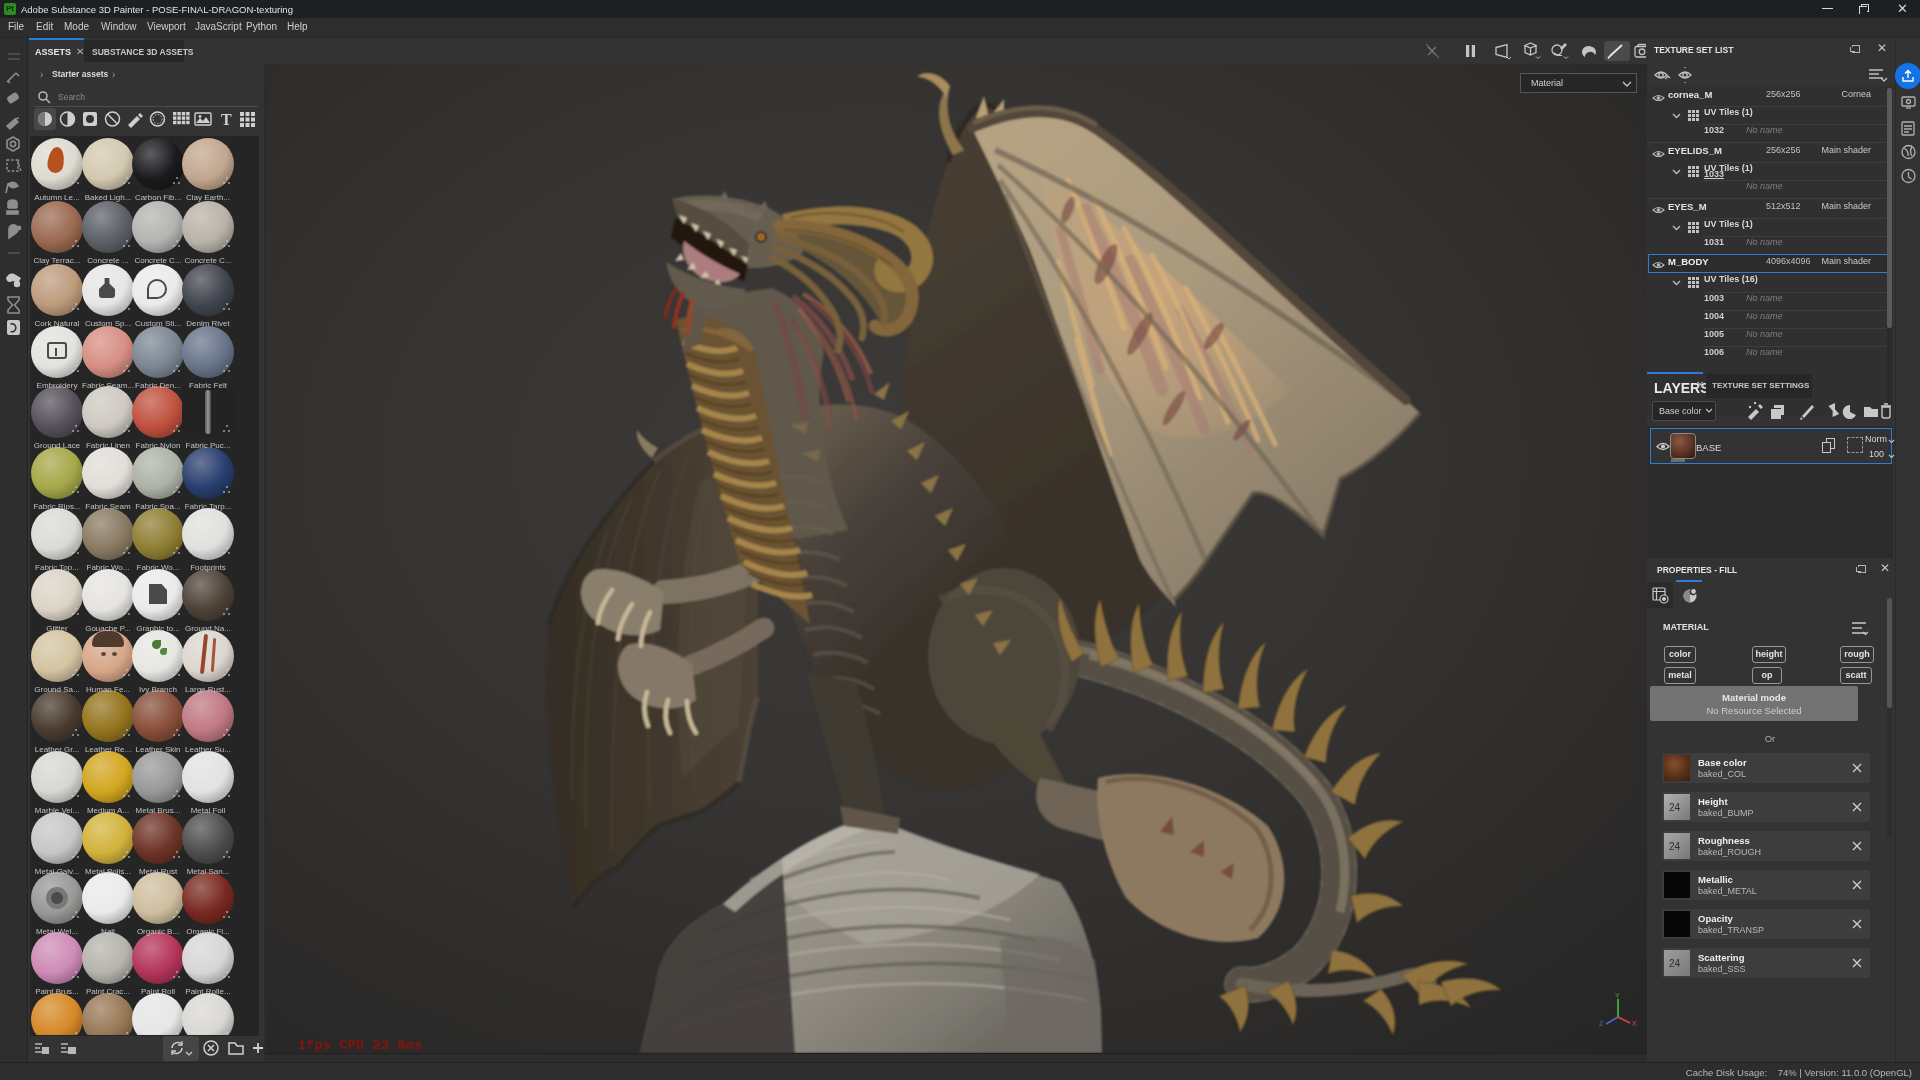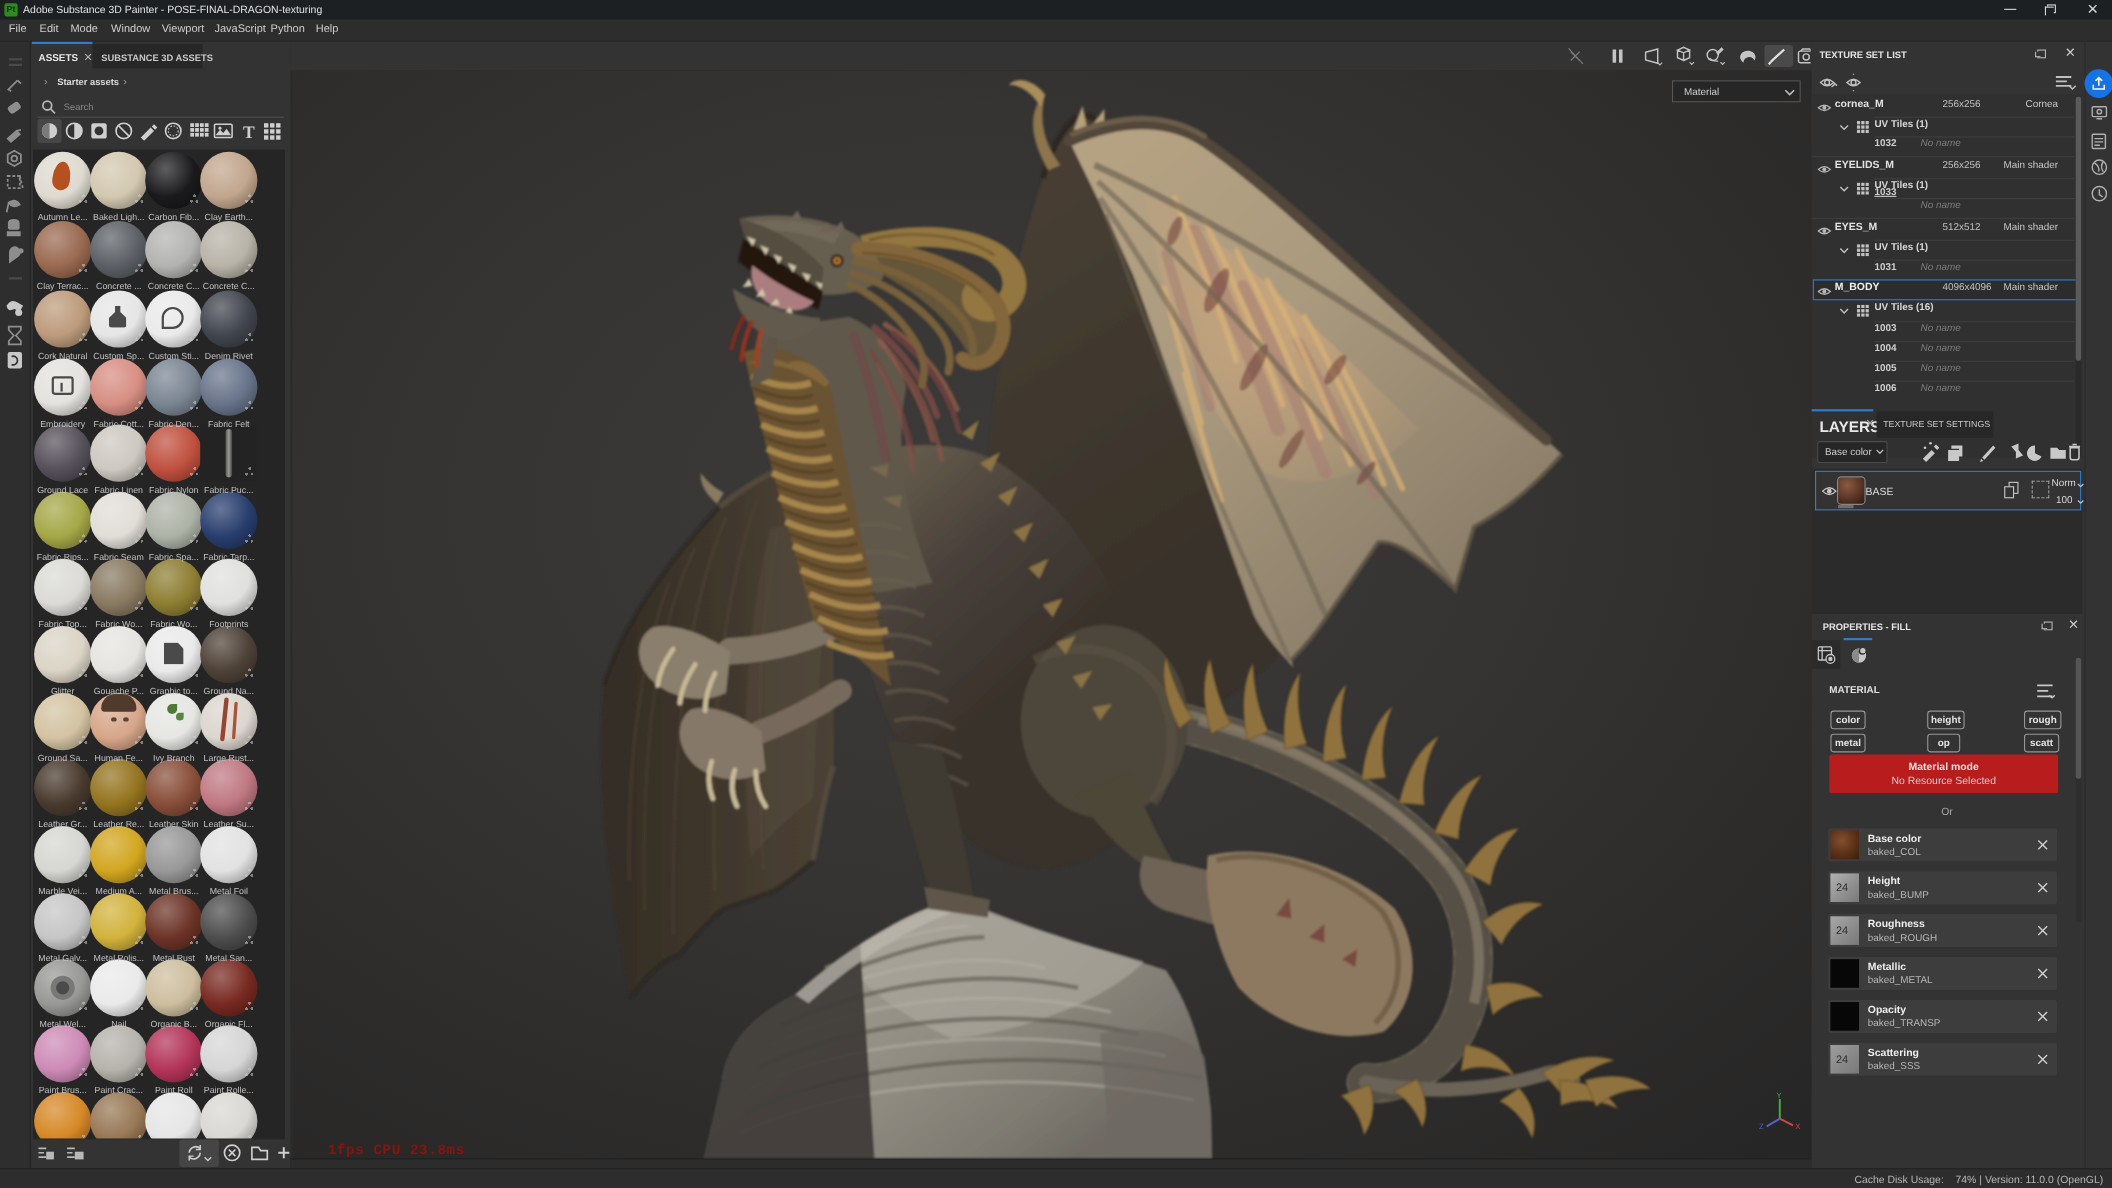--- a/index.html
+++ b/index.html
@@ -176,21 +176,21 @@
       <div class="dots" style="left:222px;top:302px"></div>
       <div class="alab" style="left:182px;top:319px">Denim Rivet</div>
       <div style="position:absolute;left:31px;top:326px;width:52px;height:52px;border-radius:50%;background:radial-gradient(circle at 36% 30%, #eceae7 0%, #e4e2de 52%, #848380 96%);">
         <div style="position:absolute;left:16px;top:16px;width:20px;height:17px;border:2px solid #4a4a4a;border-radius:3px"></div>
         <div style="position:absolute;left:24px;top:22px;width:2px;height:8px;background:#4a4a4a"></div>
       </div>
       <div class="dots" style="left:71px;top:364px"></div>
       <div class="alab" style="left:31px;top:381px">Embroidery</div>
       <div style="position:absolute;left:82px;top:326px;width:52px;height:52px;border-radius:50%;background:radial-gradient(circle at 36% 30%, #e3afa7 0%, #d78e82 52%, #7c524b 96%);"></div>
       <div class="dots" style="left:122px;top:364px"></div>
-      <div class="alab" style="left:82px;top:381px">Fabric Cott...</div>
+      <div class="alab" style="left:82px;top:381px">Fabric Seam...</div>
       <div style="position:absolute;left:132px;top:326px;width:52px;height:52px;border-radius:50%;background:radial-gradient(circle at 36% 30%, #a2aab3 0%, #7b8693 52%, #474d55 96%);"></div>
       <div class="dots" style="left:172px;top:364px"></div>
       <div class="alab" style="left:132px;top:381px">Fabric Den...</div>
       <div style="position:absolute;left:182px;top:326px;width:52px;height:52px;border-radius:50%;background:radial-gradient(circle at 36% 30%, #959dad 0%, #68748a 52%, #3c4350 96%);"></div>
       <div class="dots" style="left:222px;top:364px"></div>
       <div class="alab" style="left:182px;top:381px">Fabric Felt</div>
       <div style="position:absolute;left:31px;top:386px;width:52px;height:52px;border-radius:50%;background:radial-gradient(circle at 36% 30%, #88848b 0%, #56505a 52%, #312e34 96%);"></div>
       <div class="dots" style="left:71px;top:424px"></div>
       <div class="alab" style="left:31px;top:441px">Ground Lace</div>
       <div style="position:absolute;left:82px;top:386px;width:52px;height:52px;border-radius:50%;background:radial-gradient(circle at 36% 30%, #dcd8d2 0%, #cdc8c0 52%, #76746f 96%);"></div>
@@ -853,21 +853,21 @@
     <div class="abs" style="left:57px;top:309px;font-size:9px;font-weight:bold;color:#cfcfcf;">1006</div>
     <div class="abs" style="left:99px;top:309px;font-size:9px;font-style:italic;color:#7e7e7e;">No name</div>
 
  <div class="abs" style="left:240px;top:50px;width:5px;height:326px;background:#2a2a2a;"></div>
  <div class="abs" style="left:240px;top:50px;width:5px;height:240px;background:#5a5a5a;border-radius:2px;"></div>
 
  <div class="abs" style="left:0px;top:334px;width:56px;height:2px;background:#2d7dd2;"></div>
  <div class="abs" style="left:7px;top:342px;font-size:14px;font-weight:bold;color:#e8e8e8;">LAYERS</div>
  <div class="abs" style="left:49px;top:341px;font-size:10px;color:#b0b0b0;">✕</div>
  <div class="abs" style="left:59px;top:336px;width:106px;height:24px;background:#272727;"></div>
- <div class="abs" style="left:65px;top:343px;font-size:8px;font-weight:normal;color:#c8c8c8;">TEXTURE SET SETTINGS</div>
+ <div class="abs" style="left:65px;top:343px;font-size:8px;font-weight:bold;color:#c8c8c8;">TEXTURE SET SETTINGS</div>
 
  <div class="abs" style="left:5px;top:363px;width:64px;height:20px;background:#262626;border:1px solid #4a4a4a;border-radius:2px;">
    <div class="abs" style="left:6px;top:4px;font-size:9px;color:#d0d0d0;">Base color</div>
  </div>
  <svg class="abs" style="left:58px;top:370px" width="8" height="6" viewBox="0 0 8 6">
       <path d="M1 1 l3 3 3 -3" stroke="#c0c0c0" stroke-width="1.2" fill="none"></path>
     </svg>
  <svg class="abs" style="left:99px;top:363px" width="148" height="20" viewBox="0 0 148 20" fill="#c8c8c8">
   <path d="M2 16 l8 -8 3 3 -8 8 Z M12 5 l2 -2 3 3 -2 2 Z"></path>
       <circle cx="4" cy="6" r="1.2"></circle>
@@ -930,21 +930,21 @@
       <path d="M12 11 l2.5 2.5 2.5 -2.5" stroke-width="1.2"></path>
  </svg>
 
  <div class="abs" style="left:17px;top:608px;width:32px;height:17px;border:1px solid #969696;border-radius:3px;font-size:9px;font-weight:bold;color:#e4e4e4;text-align:center;line-height:15px;">color</div>
     <div class="abs" style="left:105px;top:608px;width:34px;height:17px;border:1px solid #969696;border-radius:3px;font-size:9px;font-weight:bold;color:#e4e4e4;text-align:center;line-height:15px;">height</div>
     <div class="abs" style="left:193px;top:608px;width:34px;height:17px;border:1px solid #969696;border-radius:3px;font-size:9px;font-weight:bold;color:#e4e4e4;text-align:center;line-height:15px;">rough</div>
     <div class="abs" style="left:17px;top:629px;width:32px;height:17px;border:1px solid #969696;border-radius:3px;font-size:9px;font-weight:bold;color:#e4e4e4;text-align:center;line-height:15px;">metal</div>
     <div class="abs" style="left:105px;top:629px;width:30px;height:17px;border:1px solid #969696;border-radius:3px;font-size:9px;font-weight:bold;color:#e4e4e4;text-align:center;line-height:15px;">op</div>
     <div class="abs" style="left:193px;top:629px;width:32px;height:17px;border:1px solid #969696;border-radius:3px;font-size:9px;font-weight:bold;color:#e4e4e4;text-align:center;line-height:15px;">scatt</div>
 
- <div class="abs" style="left:16px;top:648px;width:208px;height:35px;background:#b91c1c;border-radius:2px;">
+ <div class="abs" style="left:3px;top:648px;width:208px;height:35px;background:#737373;border-radius:2px;">
   <div style="text-align:center;font-size:9.5px;font-weight:bold;color:#e8e8e8;margin-top:6px;">Material mode</div>
   <div style="text-align:center;font-size:9.5px;color:#cfcfcf;margin-top:2px;">No Resource Selected</div>
  </div>
  <div class="abs" style="left:0;top:695px;width:246px;text-align:center;font-size:9.5px;color:#aaa;"><span style="display:inline-block;width:112px;">Or</span></div>
 
  <div class="abs" style="left:15px;top:715px;width:208px;height:30px;background:#3d3d3d;border-radius:2px;">
       <div class="abs" style="left:2px;top:2px;width:26px;height:26px;background:radial-gradient(circle at 40% 35%, #84502e 0%, #5a3018 55%, #38200e 100%);"></div>
       <div class="abs" style="left:36px;top:4px;font-size:9.5px;font-weight:bold;color:#efefef;">Base color</div>
       <div class="abs" style="left:36px;top:16px;font-size:9px;color:#b8b8b8;">baked_COL</div>
       <svg class="abs" style="right:8px;top:10px" width="10" height="10" viewBox="0 0 10 10">

